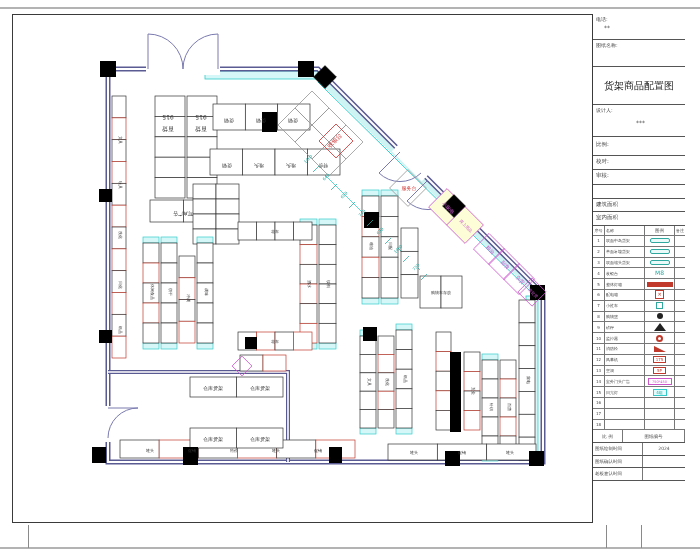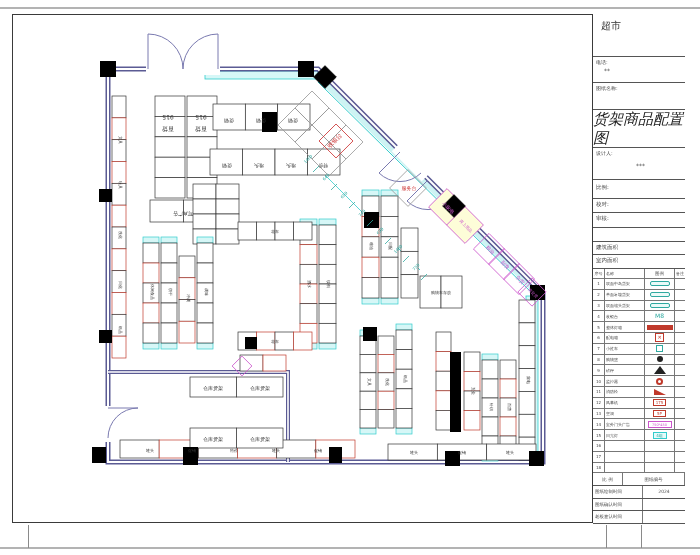--- a/index.html
+++ b/index.html
@@ -11,21 +11,21 @@
   .frame{position:absolute;left:12px;top:14px;width:672px;height:509px;border:1.5px solid #3a3a3a;box-sizing:border-box;}
   #plan{position:absolute;left:0;top:0;z-index:1;}
   
   .titleblock{position:absolute;left:592px;top:14px;width:93px;height:509px;z-index:2;background:#fff;
               border-left:1px solid #3a3a3a;box-sizing:border-box;font-size:6px;color:#444;}
   .tb-row{border-bottom:1px solid #555;box-sizing:border-box;position:relative;overflow:hidden;}
   .tb-store{height:43px;font-size:10px;color:#333;padding:5px 0 0 8px;}
   .tb-phone{height:26px;padding:2px 0 0 3px;font-size:5px;}
   .tb-phone .val{display:block;margin:2px 0 0 8px;font-size:6px;}
   .tb-dname{height:27px;padding:2px 0 0 3px;font-size:5px;}
-  .tb-title{height:38px;display:flex;align-items:center;justify-content:center;font-size:15px;color:#222;font-style:italic;}
+  .tb-title{height:38px;display:flex;align-items:center;justify-content:center;font-size:10px;color:#222;}
   .tb-designer{height:32px;padding:2px 0 0 3px;font-size:5px;}
   .tb-designer .val{display:block;text-align:center;margin-top:6px;font-size:6px;}
   .tb-field{height:19px;padding:4px 0 0 3px;font-size:5.5px;}
   .tb-field.h14{height:14px;padding-top:2px}.tb-field.h15{height:15px;padding-top:2px}.tb-field.h13{height:13px;padding-top:2px}
   
   .legend{height:204px;border-bottom:1px solid #555;box-sizing:border-box;}
   .lg-row{display:flex;height:10.8px;border-bottom:0.5px solid #777;box-sizing:border-box;align-items:center;}
   .lg-row.head{height:10px;font-size:4.5px;background:#fff;}
   .lg-c{box-sizing:border-box;height:100%;display:flex;align-items:center;justify-content:center;overflow:hidden;}
   .lg-no{width:12px;border-right:0.5px solid #777;font-size:4px;}
@@ -355,21 +355,20 @@
       <line x1="367" y1="226" x2="373" y2="220" stroke="#2fa9a0" stroke-width="0.8"></line>
       <text x="0" y="0" fill="#2fa9a0" font-size="4" text-anchor="middle" transform="translate(381 232) rotate(-45)">650</text>
       <line x1="385" y1="244" x2="391" y2="238" stroke="#2fa9a0" stroke-width="0.8"></line>
       <text x="0" y="0" fill="#2fa9a0" font-size="4" text-anchor="middle" transform="translate(399 250) rotate(-45)">1480</text>
       <line x1="403" y1="262" x2="409" y2="256" stroke="#2fa9a0" stroke-width="0.8"></line>
       <text x="0" y="0" fill="#2fa9a0" font-size="4" text-anchor="middle" transform="translate(417 268) rotate(-45)">730</text>
       <line x1="421" y1="280" x2="427" y2="274" stroke="#2fa9a0" stroke-width="0.8"></line>
     </svg>
 
   <div class="titleblock">
-    <div class="tb-row tb-store">超市</div>
     <div class="tb-row tb-phone">
       <span>电话:</span>
       <span class="val">**</span>
     </div>
     <div class="tb-row tb-dname">
       <span>图纸名称:</span>
     </div>
     <div class="tb-row tb-title">货架商品配置图</div>
     <div class="tb-row tb-designer">
       <span>设计人:</span>

